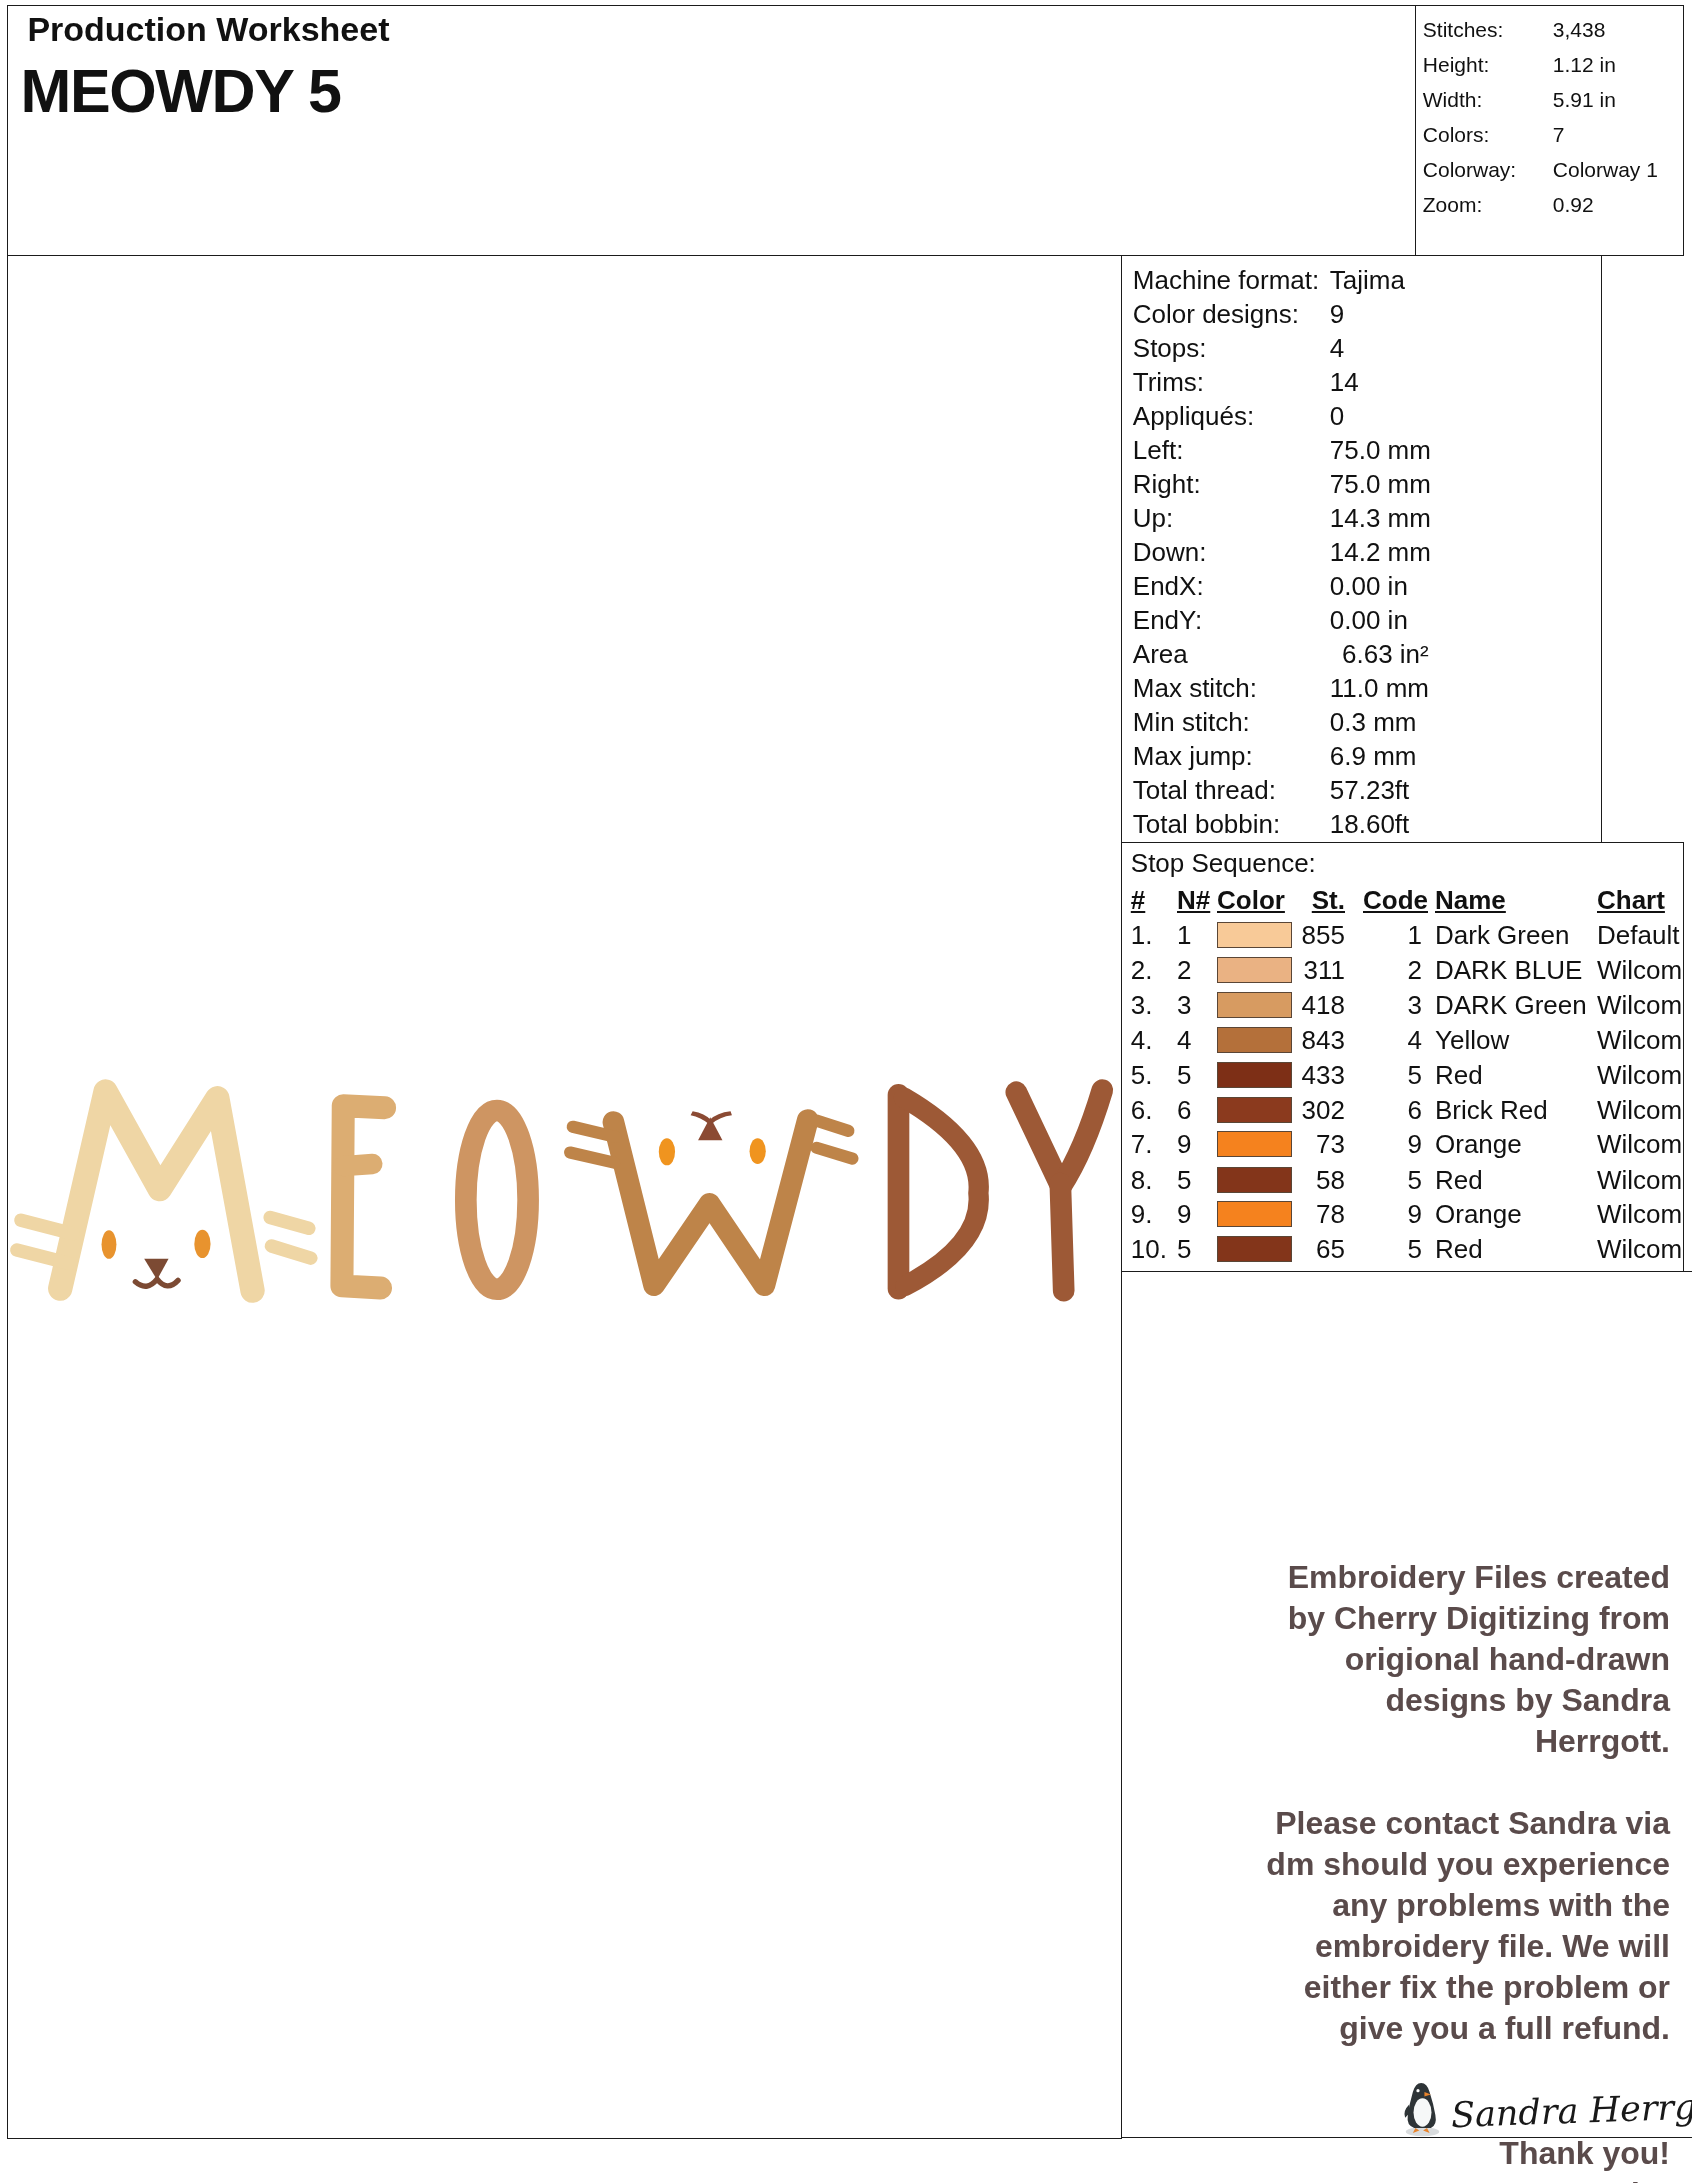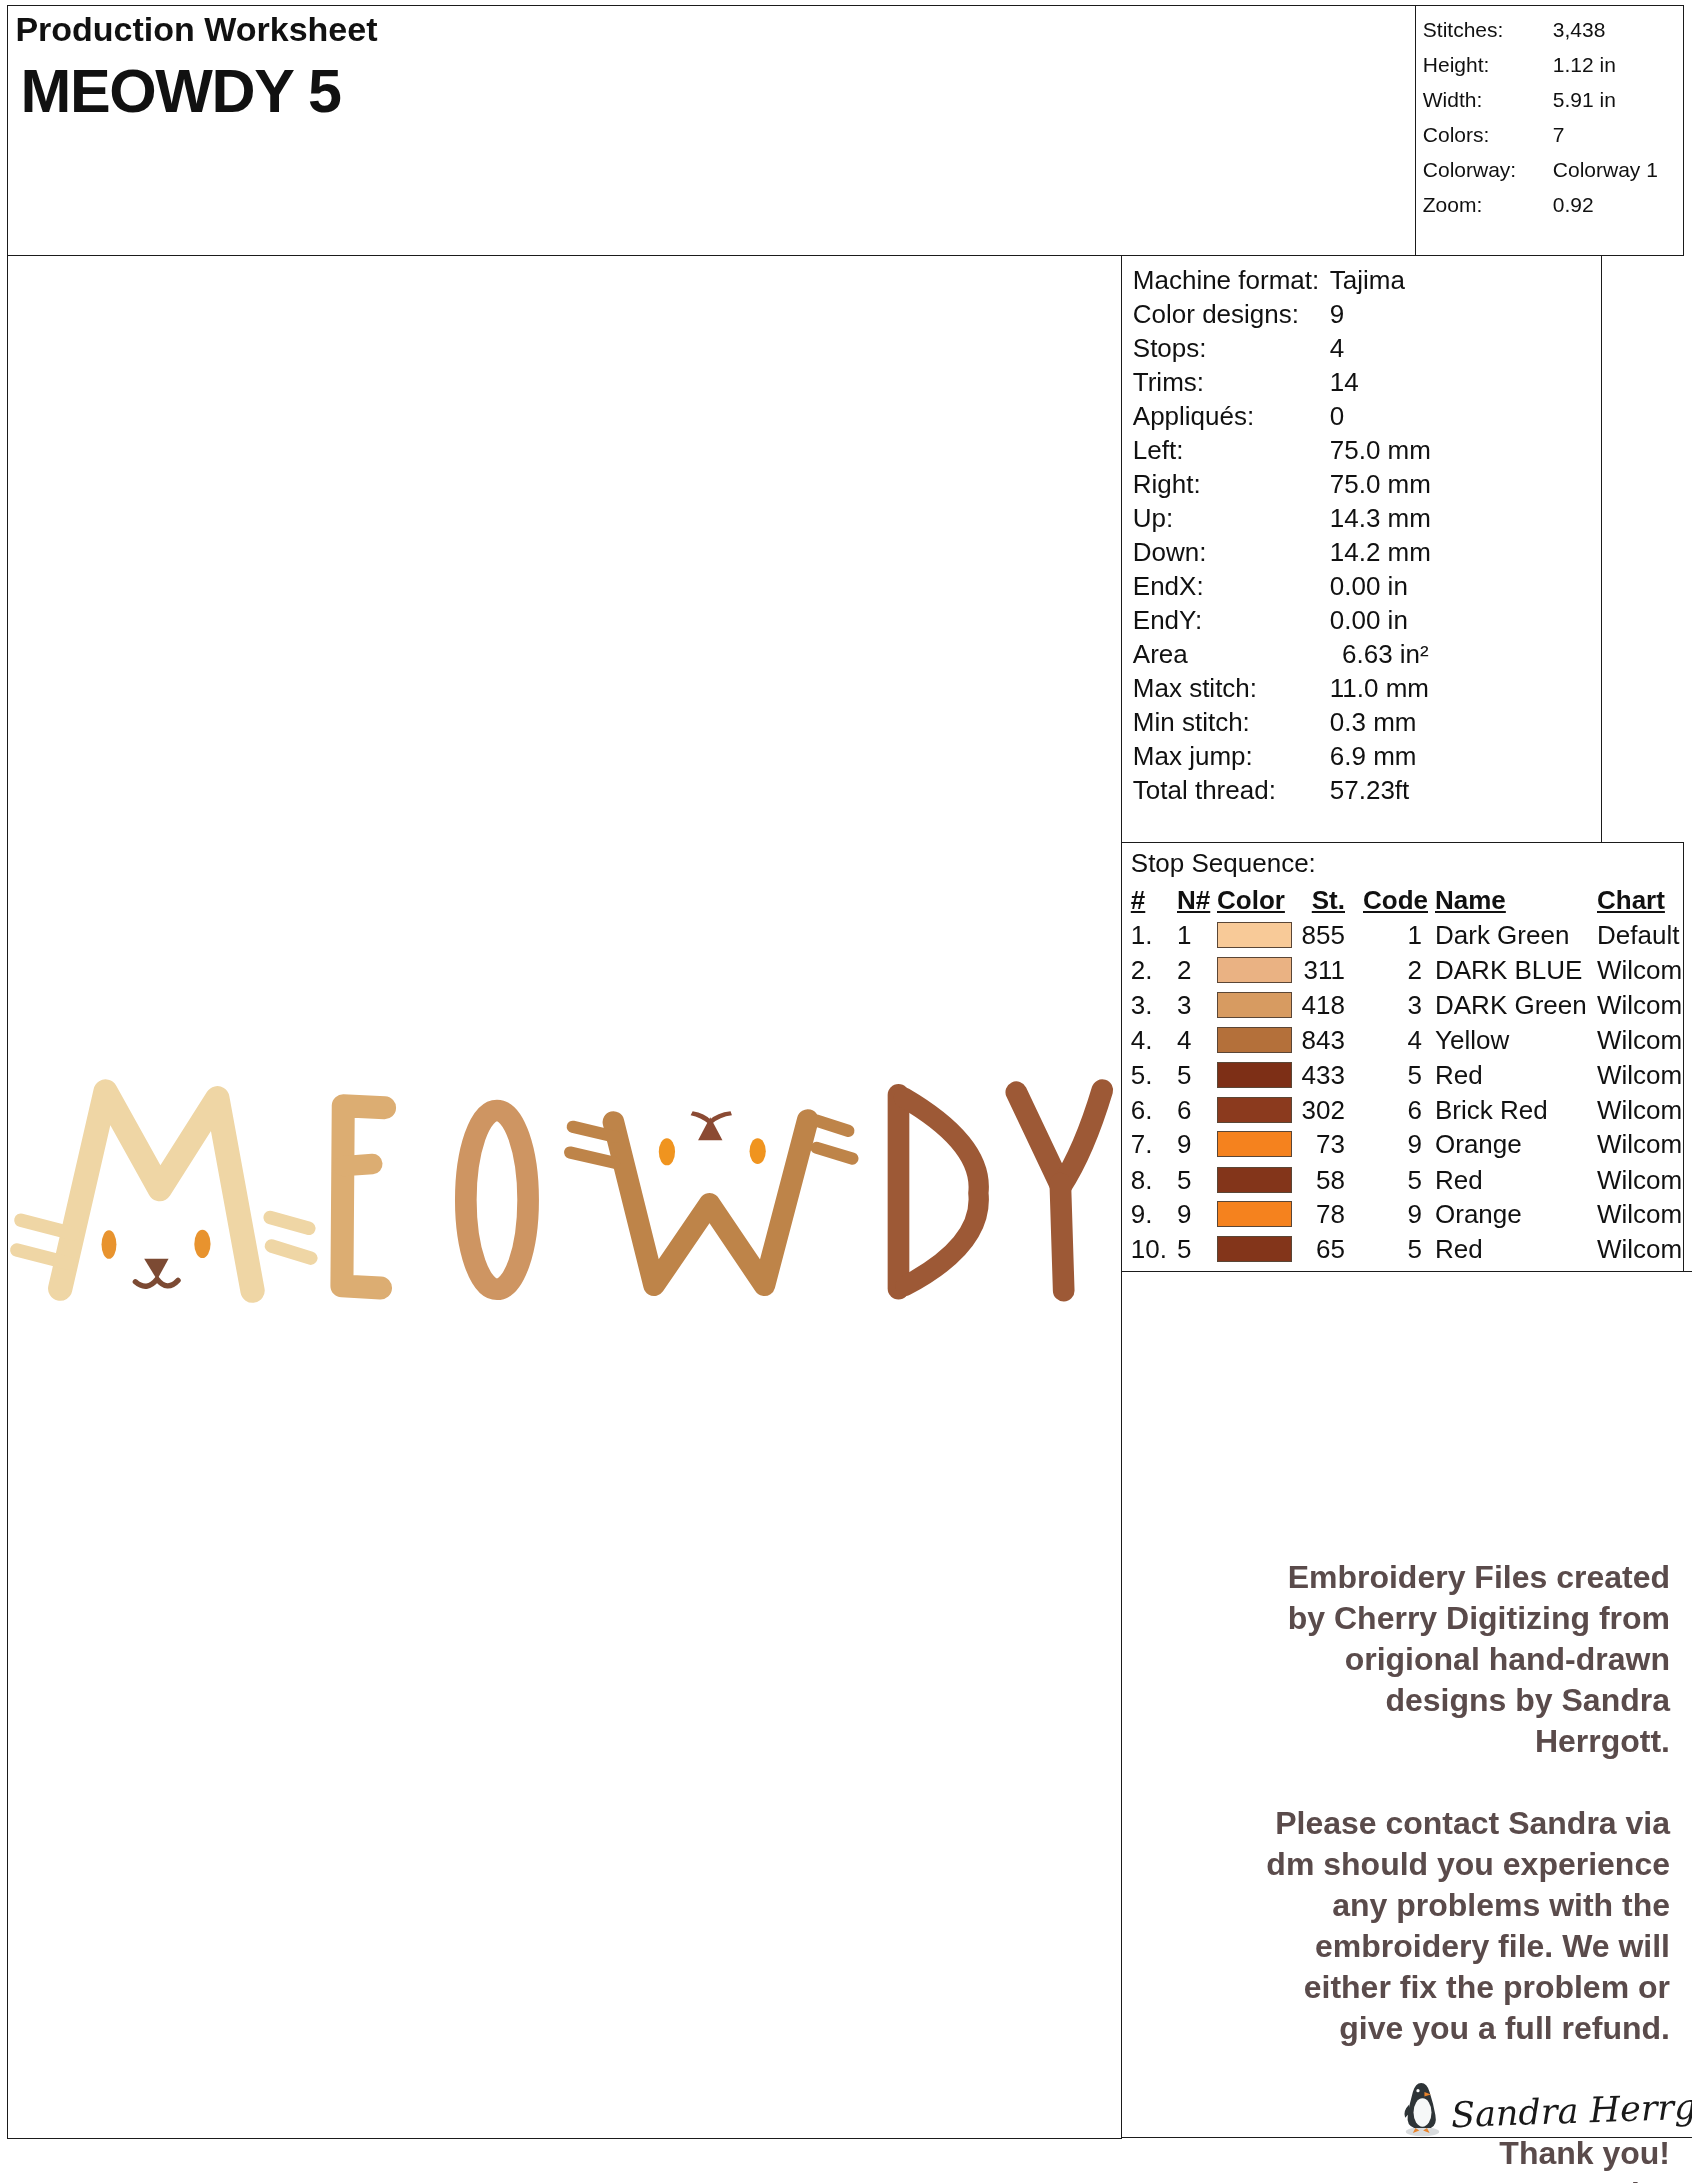--- a/index.html
+++ b/index.html
@@ -1,21 +1,21 @@
 <!DOCTYPE html>
 <html style="font-size:10.8px"><head>
 <meta charset="utf-8">
 <style>
   html,body{margin:0;padding:0;background:#fff;}
   .page{position:relative;width:1693px;height:2183px;background:#fff;
         font-family:"Liberation Sans", sans-serif;color:#111;overflow:hidden;}
   .box{position:absolute;border:1.4px solid #1b1b1b;box-sizing:border-box;background:#fff;}
   
   .top-band{left:7.4px;top:5.4px;width:1677px;height:251px;}
-  .doc-title{position:absolute;left:7px;top:4.1px;font-size:34px;font-weight:bold;}
+  .doc-title{position:absolute;left:19px;top:4.1px;font-size:34px;font-weight:bold;}
   .design-title{position:absolute;left:12.2px;top:50px;font-size:61px;font-weight:bold;letter-spacing:-1.4px;}
   
   .stats-box{left:1415px;top:5.4px;width:269px;height:251px;}
   .stats-box .kv{display:flex;height:35px;line-height:35px;font-size:21px;padding-left:6.8px;}
   .stats-box .kv:first-child{margin-top:5.4px;}
   .stats-box .k{width:130px;}
   
   .design-box{left:7.4px;top:255px;width:1115px;height:1884px;}
   .design-svg{position:absolute;left:0;top:0;width:1112px;height:1881px;}
   
@@ -200,20 +200,24 @@
         <span class="k">Min stitch:</span>
         <span class="v">0.3 mm</span>
       </div>
     <div class="kv">
         <span class="k">Max jump:</span>
         <span class="v">6.9 mm</span>
       </div>
     <div class="kv">
         <span class="k">Total thread:</span>
         <span class="v">57.23ft</span>
+      </div>
+    <div class="kv">
+        <span class="k">Total bobbin:</span>
+        <span class="v">18.60ft</span>
       </div>
   </div>
 
   <div class="box stopseq-box">
     <div class="ss-title">Stop Sequence:</div>
     <div class="ss-row ss-head" style="top:42px">
       <span class="c-num">#</span>
       <span class="c-n">N#</span>
       <span class="c-color">Color</span>
       <span class="c-st">St.</span>

